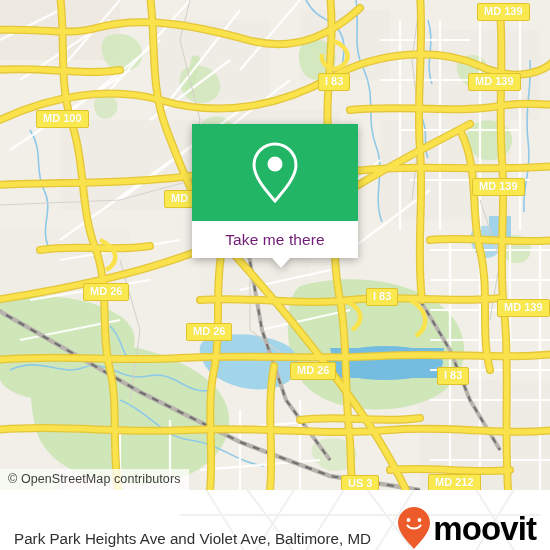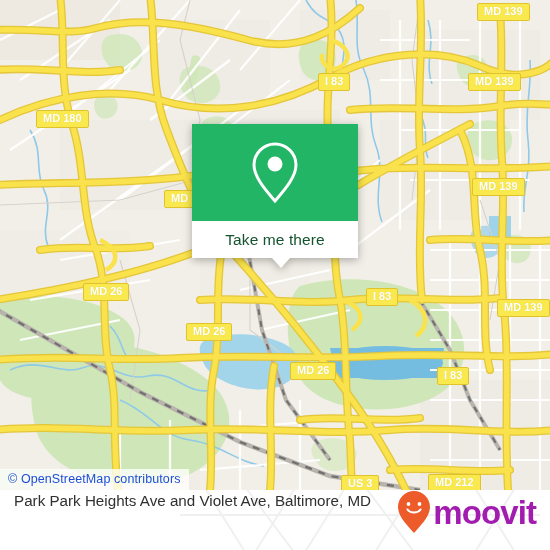--- a/index.html
+++ b/index.html
@@ -26,21 +26,21 @@
   }
   #map svg { display: block; }
 
   
   #osm-attrib {
     position: absolute;
     left: 0; bottom: 0;
     padding: 3px 8px 4px 8px;
     background: rgba(255,255,255,0.78);
     font-size: 12.5px;
-    color: #1d4ed8;
+    color: #404040;
     letter-spacing: .1px;
     white-space: nowrap;
     line-height: 14px;
   }
 
   
   #popup {
     position: absolute;
     left: 192px; top: 124px;
     width: 166px;
@@ -56,21 +56,21 @@
   #popup-body {
     height: 37px;
     background: #ffffff;
     display: flex;
     align-items: center;
     justify-content: center;
     position: relative;
   }
   #popup-label {
     font-size: 15.5px;
-    color: #14532d;
+    color: #701a75;
     letter-spacing: .1px;
   }
   #popup-tail {
     position: absolute;
     left: 80px; top: 100%;
     width: 0; height: 0;
     border-left: 9px solid transparent;
     border-right: 9px solid transparent;
     border-top: 10px solid #ffffff;
   }
@@ -86,41 +86,41 @@
   #footer-watermark {
     position: absolute;
     inset: 0;
     opacity: 1;
     pointer-events: none;
   }
   #footer-inner {
     position: relative;
     height: 100%;
     display: flex;
-    align-items: flex-start;
+    align-items: flex-end;
     justify-content: space-between;
     padding: 0 12px 0 14px;
   }
   #footer-text {
     font-size: 15.2px;
     line-height: 22px;
     color: #303030;
     max-width: 400px;
   }
   #brand {
     display: flex;
     align-items: center;
     gap: 2px;
     flex: none;
     margin-right: 2px;
   }
   #brand-word {
     font-size: 33px;
     font-weight: bold;
-    color: #a21caf;
+    color: #000000;
     letter-spacing: -0.9px;
     line-height: 33px;
   }
 
   
 </style>
 </head>
 <body>
 
 <div id="page">
@@ -277,21 +277,21 @@
         <path d="M336 150 C352 156 356 168 346 176"></path>
         <path d="M342 300 C362 306 366 320 352 330"></path>
         <path d="M100 240 C118 248 120 262 106 270"></path>
         <path d="M410 300 C428 310 430 326 416 336"></path>
       </g>
     </svg>
 
     <div id="shields">
         <div style="position: absolute; left: 477px; top: 3px; background: rgb(249, 233, 78); border: 1.6px solid rgb(224, 195, 44); border-radius: 2px; padding: 1px 6px 2px; font-family: &quot;Liberation Sans&quot;, sans-serif; font-size: 11px; font-weight: bold; color: rgb(255, 255, 255); line-height: 13px; white-space: nowrap; text-shadow: rgba(0, 0, 0, 0.12) 0px 0px 1px;">MD 139</div>
         <div style="position: absolute; left: 468px; top: 73px; background: rgb(249, 233, 78); border: 1.6px solid rgb(224, 195, 44); border-radius: 2px; padding: 1px 6px 2px; font-family: &quot;Liberation Sans&quot;, sans-serif; font-size: 11px; font-weight: bold; color: rgb(255, 255, 255); line-height: 13px; white-space: nowrap; text-shadow: rgba(0, 0, 0, 0.12) 0px 0px 1px;">MD 139</div>
-        <div style="position: absolute; left: 36px; top: 110px; background: rgb(249, 233, 78); border: 1.6px solid rgb(224, 195, 44); border-radius: 2px; padding: 1px 6px 2px; font-family: &quot;Liberation Sans&quot;, sans-serif; font-size: 11px; font-weight: bold; color: rgb(255, 255, 255); line-height: 13px; white-space: nowrap; text-shadow: rgba(0, 0, 0, 0.12) 0px 0px 1px;">MD 180</div>
+        <div style="position: absolute; left: 36px; top: 110px; background: rgb(249, 233, 78); border: 1.6px solid rgb(224, 195, 44); border-radius: 2px; padding: 1px 6px 2px; font-family: &quot;Liberation Sans&quot;, sans-serif; font-size: 11px; font-weight: bold; color: rgb(255, 255, 255); line-height: 13px; white-space: nowrap; text-shadow: rgba(0, 0, 0, 0.12) 0px 0px 1px;">MD 100</div>
         <div style="position: absolute; left: 472px; top: 178px; background: rgb(249, 233, 78); border: 1.6px solid rgb(224, 195, 44); border-radius: 2px; padding: 1px 6px 2px; font-family: &quot;Liberation Sans&quot;, sans-serif; font-size: 11px; font-weight: bold; color: rgb(255, 255, 255); line-height: 13px; white-space: nowrap; text-shadow: rgba(0, 0, 0, 0.12) 0px 0px 1px;">MD 139</div>
         <div style="position: absolute; left: 318px; top: 73px; background: rgb(249, 233, 78); border: 1.6px solid rgb(224, 195, 44); border-radius: 2px; padding: 1px 6px 2px; font-family: &quot;Liberation Sans&quot;, sans-serif; font-size: 11px; font-weight: bold; color: rgb(255, 255, 255); line-height: 13px; white-space: nowrap; text-shadow: rgba(0, 0, 0, 0.12) 0px 0px 1px;">I 83</div>
         <div style="position: absolute; left: 164px; top: 190px; background: rgb(249, 233, 78); border: 1.6px solid rgb(224, 195, 44); border-radius: 2px; padding: 1px 6px 2px; font-family: &quot;Liberation Sans&quot;, sans-serif; font-size: 11px; font-weight: bold; color: rgb(255, 255, 255); line-height: 13px; white-space: nowrap; text-shadow: rgba(0, 0, 0, 0.12) 0px 0px 1px;">MD</div>
         <div style="position: absolute; left: 83px; top: 283px; background: rgb(249, 233, 78); border: 1.6px solid rgb(224, 195, 44); border-radius: 2px; padding: 1px 6px 2px; font-family: &quot;Liberation Sans&quot;, sans-serif; font-size: 11px; font-weight: bold; color: rgb(255, 255, 255); line-height: 13px; white-space: nowrap; text-shadow: rgba(0, 0, 0, 0.12) 0px 0px 1px;">MD 26</div>
         <div style="position: absolute; left: 366px; top: 288px; background: rgb(249, 233, 78); border: 1.6px solid rgb(224, 195, 44); border-radius: 2px; padding: 1px 6px 2px; font-family: &quot;Liberation Sans&quot;, sans-serif; font-size: 11px; font-weight: bold; color: rgb(255, 255, 255); line-height: 13px; white-space: nowrap; text-shadow: rgba(0, 0, 0, 0.12) 0px 0px 1px;">I 83</div>
         <div style="position: absolute; left: 497px; top: 299px; background: rgb(249, 233, 78); border: 1.6px solid rgb(224, 195, 44); border-radius: 2px; padding: 1px 6px 2px; font-family: &quot;Liberation Sans&quot;, sans-serif; font-size: 11px; font-weight: bold; color: rgb(255, 255, 255); line-height: 13px; white-space: nowrap; text-shadow: rgba(0, 0, 0, 0.12) 0px 0px 1px;">MD 139</div>
         <div style="position: absolute; left: 186px; top: 323px; background: rgb(249, 233, 78); border: 1.6px solid rgb(224, 195, 44); border-radius: 2px; padding: 1px 6px 2px; font-family: &quot;Liberation Sans&quot;, sans-serif; font-size: 11px; font-weight: bold; color: rgb(255, 255, 255); line-height: 13px; white-space: nowrap; text-shadow: rgba(0, 0, 0, 0.12) 0px 0px 1px;">MD 26</div>
         <div style="position: absolute; left: 290px; top: 362px; background: rgb(249, 233, 78); border: 1.6px solid rgb(224, 195, 44); border-radius: 2px; padding: 1px 6px 2px; font-family: &quot;Liberation Sans&quot;, sans-serif; font-size: 11px; font-weight: bold; color: rgb(255, 255, 255); line-height: 13px; white-space: nowrap; text-shadow: rgba(0, 0, 0, 0.12) 0px 0px 1px;">MD 26</div>
         <div style="position: absolute; left: 437px; top: 367px; background: rgb(249, 233, 78); border: 1.6px solid rgb(224, 195, 44); border-radius: 2px; padding: 1px 6px 2px; font-family: &quot;Liberation Sans&quot;, sans-serif; font-size: 11px; font-weight: bold; color: rgb(255, 255, 255); line-height: 13px; white-space: nowrap; text-shadow: rgba(0, 0, 0, 0.12) 0px 0px 1px;">I 83</div>
         <div style="position: absolute; left: 341px; top: 475px; background: rgb(249, 233, 78); border: 1.6px solid rgb(224, 195, 44); border-radius: 2px; padding: 1px 6px 2px; font-family: &quot;Liberation Sans&quot;, sans-serif; font-size: 11px; font-weight: bold; color: rgb(255, 255, 255); line-height: 13px; white-space: nowrap; text-shadow: rgba(0, 0, 0, 0.12) 0px 0px 1px;">US 3</div>

